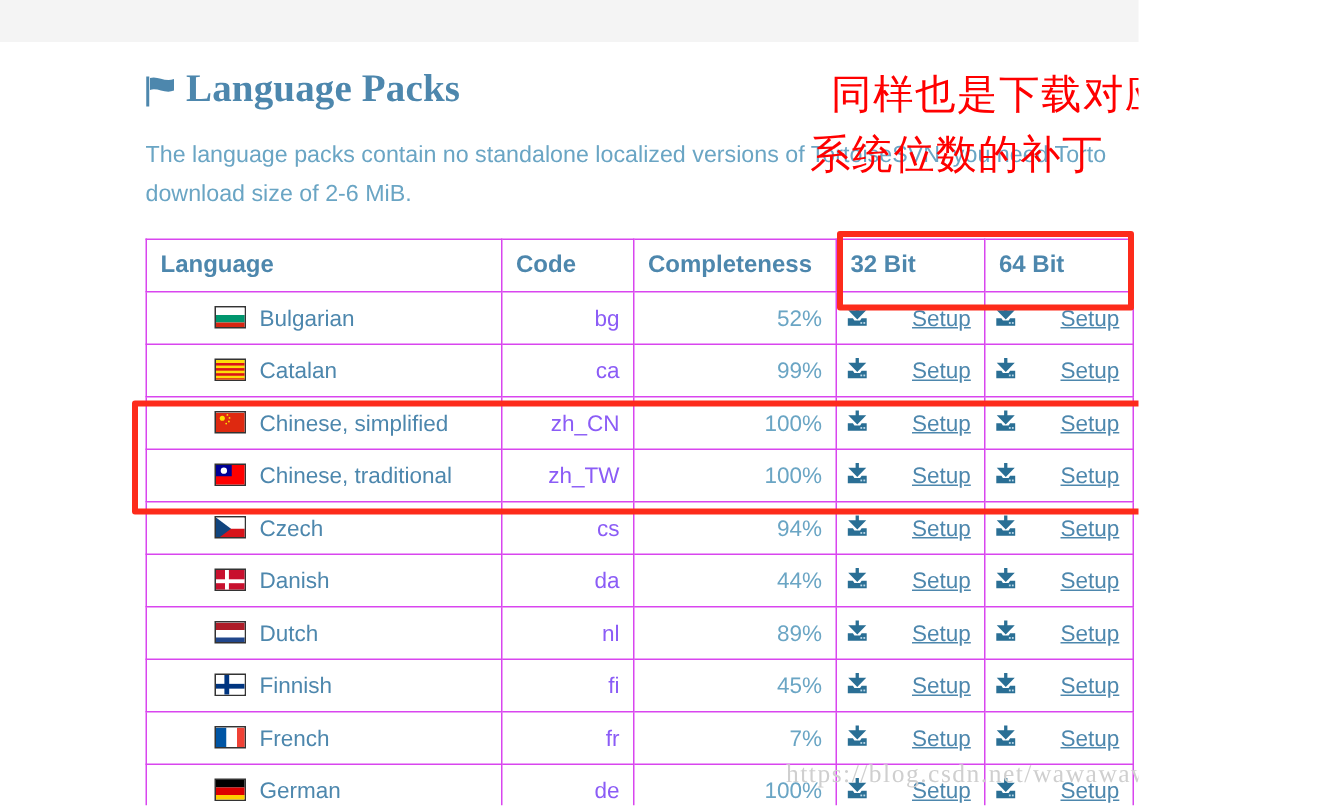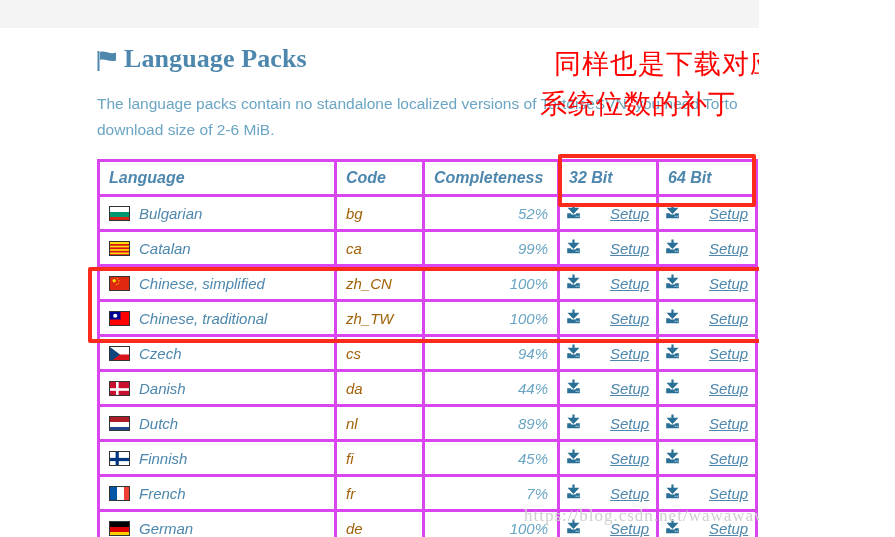--- a/index.html
+++ b/index.html
@@ -66,39 +66,38 @@
     font-size: 15px;
     color: #4d87ad;
   }
   .lang-table col.c-lang { width: 237px; }
   .lang-table col.c-code { width: 88px; }
   .lang-table col.c-comp { width: 135px; }
   .lang-table col.c-b32  { width: 99px; }
   .lang-table col.c-b64  { width: 99px; }
 
   .lang-table th, .lang-table td {
-    border: 3px solid #d946ef;
+    border: 1px solid #d946ef;
     padding: 6px 9px;
     height: 35px;
     vertical-align: middle;
-    font-style: italic;
   }
   .lang-table th {
     text-align: left;
     font-weight: bold;
     font-size: 16px;
     color: #4d87ad;
     white-space: nowrap;
     overflow: hidden;
   }
-  .lang-table td.code  { color: #a16207; }
+  .lang-table td.code  { color: #8b5cf6; text-align: right; }
   .lang-table td.comp  { text-align: right; color: #6aa5c4; }
   .lang-table td.setup { padding: 4px 6px; }
 
-  .lang-cell { display: flex; align-items: center; gap: 9px; white-space: nowrap; }
+  .lang-cell { display: flex; gap: 9px; white-space: nowrap; margin-left: 36px; }
   .lang-name { color: #4d87ad; }
 
   
   .flag {
     width: 21px; height: 15px;
     border: 1px solid #333;
     flex: 0 0 auto;
     position: relative;
     overflow: hidden;
     background: #fff;

